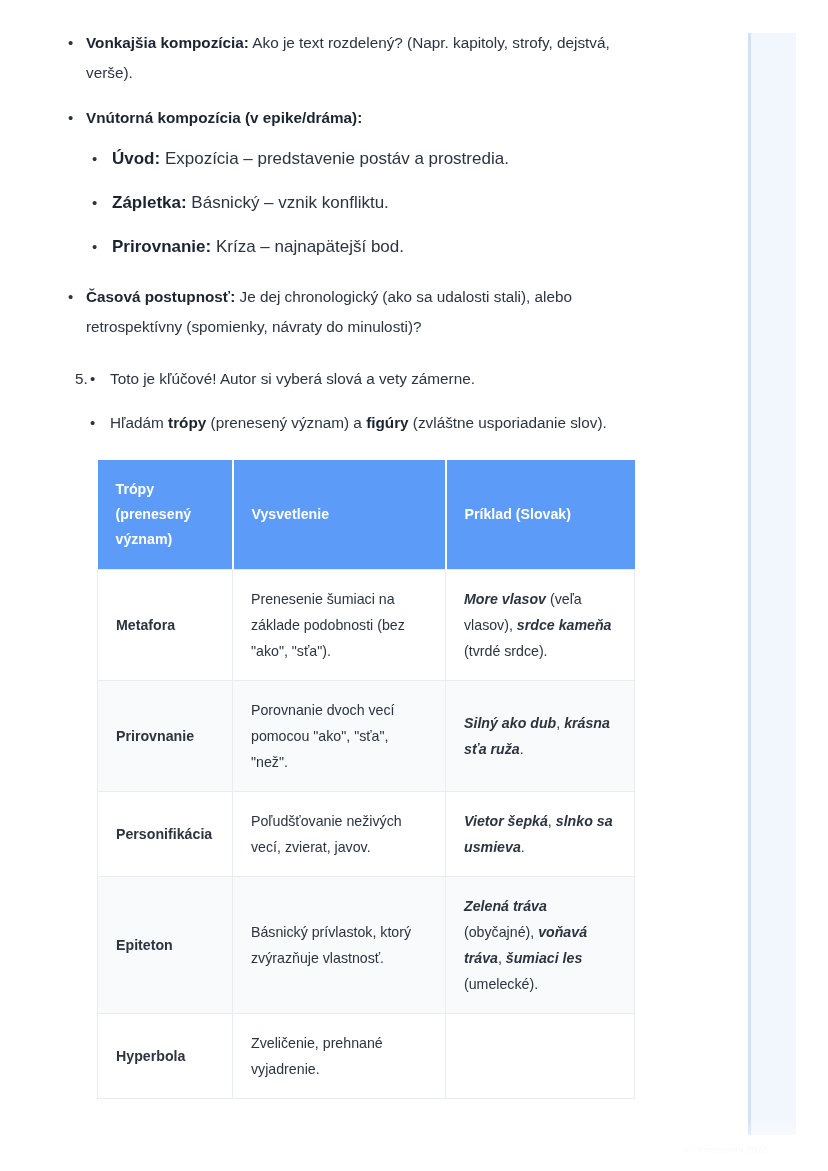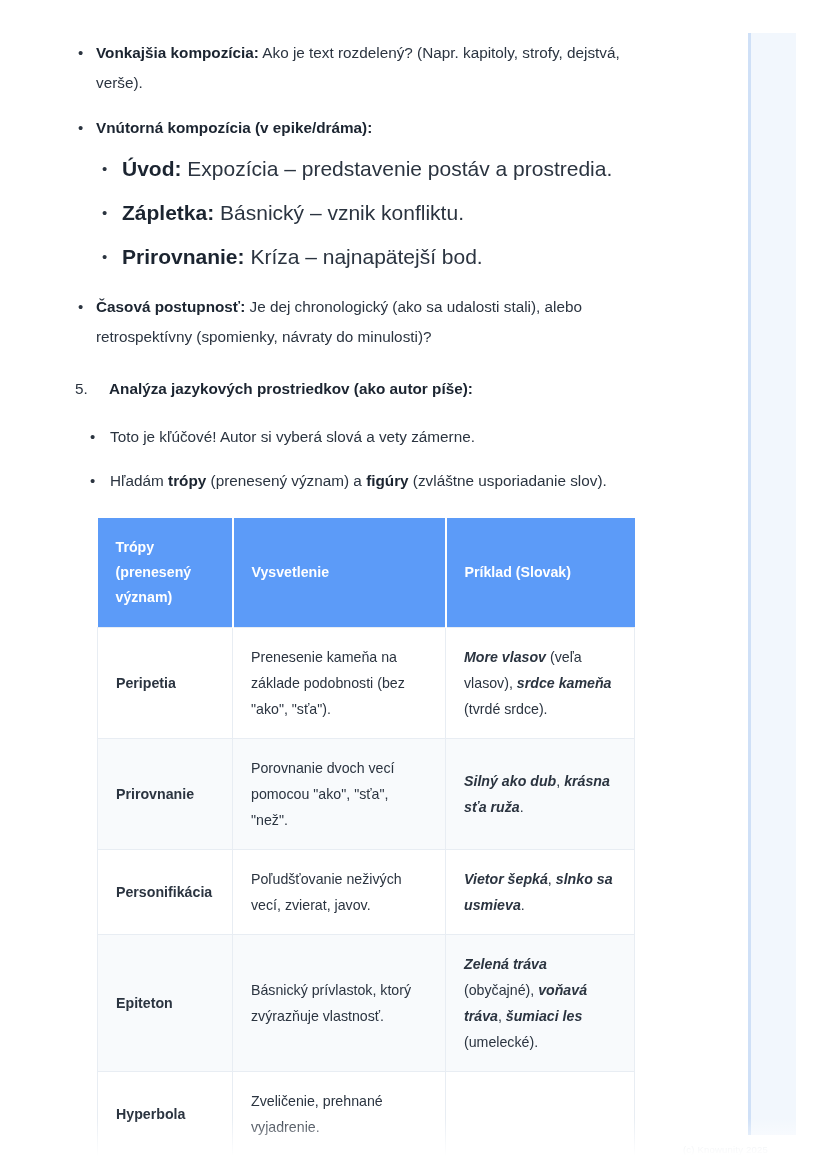--- a/index.html
+++ b/index.html
@@ -38,21 +38,21 @@
     padding: 28px 60px 0 60px;
     box-sizing: border-box;
   }
 
   ul, ol {
     margin: 16px;
     padding: 0;
     list-style: none;
   }
 
-  .lvl1 { margin: 10px; }
+  .lvl1 { margin: 0; }
   .lvl1 > li {
     position: relative;
     padding-left: 26px;
     margin-bottom: 15px;
     font-size: 15.3px;
     line-height: 30px;
     color: #2b3440;
   }
   .lvl1 > li::before {
     content: "•";
@@ -64,21 +64,21 @@
     color: #2b3440;
   }
 
   .lvl2 {
     margin: 11px 0 0 0;
   }
   .lvl2 > li {
     position: relative;
     padding-left: 26px;
     margin-bottom: 14px;
-    font-size: 21px;
+    font-size: 17px;
     line-height: 30px;
   }
   .lvl2 > li:last-child { margin-bottom: 0; }
   .lvl2 > li::before {
     content: "•";
     position: absolute;
     left: 6px;
     top: 0;
     font-size: 15px;
     line-height: 30px;
@@ -226,21 +226,21 @@
         </li>
       </ul>
     </li>
 
     <li style="margin-top:20px;">
       <span class="b">Časová postupnosť:</span><span> Je dej chronologický (ako sa udalosti stali), alebo retrospektívny (spomienky, návraty do minulosti)?</span>
     </li>
   </ul>
 
   <div class="num-item">
-    <span class="num">5.</span><span>Analýza jazykových prostriedkov (ako autor píše):</span>
+    <span class="num">5.</span>
   </div>
 
   <ul class="sub-bullets">
     <li>
       <span><span>Toto je kľúčové! Autor si vyberá slová a vety zámerne.</span></span>
     </li>
     <li>
       <span><span>Hľadám </span><b>trópy</b><span> (prenesený význam) a </span><b>figúry</b><span> (zvláštne usporiadanie slov).</span></span>
     </li>
   </ul>
@@ -254,22 +254,22 @@
         </colgroup>
       <thead>
         <tr>
           <th>Trópy (prenesený význam)</th>
           <th>Vysvetlenie</th>
           <th>Príklad (Slovak)</th>
         </tr>
       </thead>
       <tbody id="tropy-body">
           <tr>
-            <td class="term">Peripetia</td>
-            <td class="">Prenesenie kameňa na základe podobnosti (bez "ako", "sťa").</td>
+            <td class="term">Metafora</td>
+            <td class="">Prenesenie šumiaci na základe podobnosti (bez "ako", "sťa").</td>
             <td class="example"><i>More vlasov</i><span> (veľa vlasov), </span><i>srdce kameňa</i><span> (tvrdé srdce).</span></td>
           </tr>
           <tr>
             <td class="term">Prirovnanie</td>
             <td class="">Porovnanie dvoch vecí pomocou "ako", "sťa", "než".</td>
             <td class="example"><i>Silný ako dub</i><span>, </span><i>krásna sťa ruža</i><span>.</span></td>
           </tr>
           <tr>
             <td class="term">Personifikácia</td>
             <td class="">Poľudšťovanie neživých vecí, zvierat, javov.</td>

